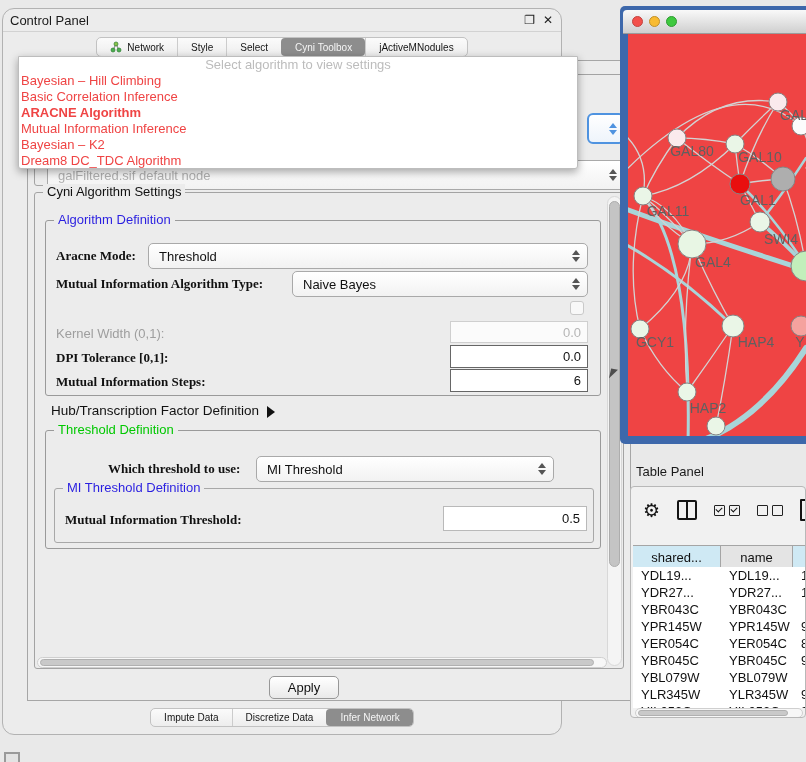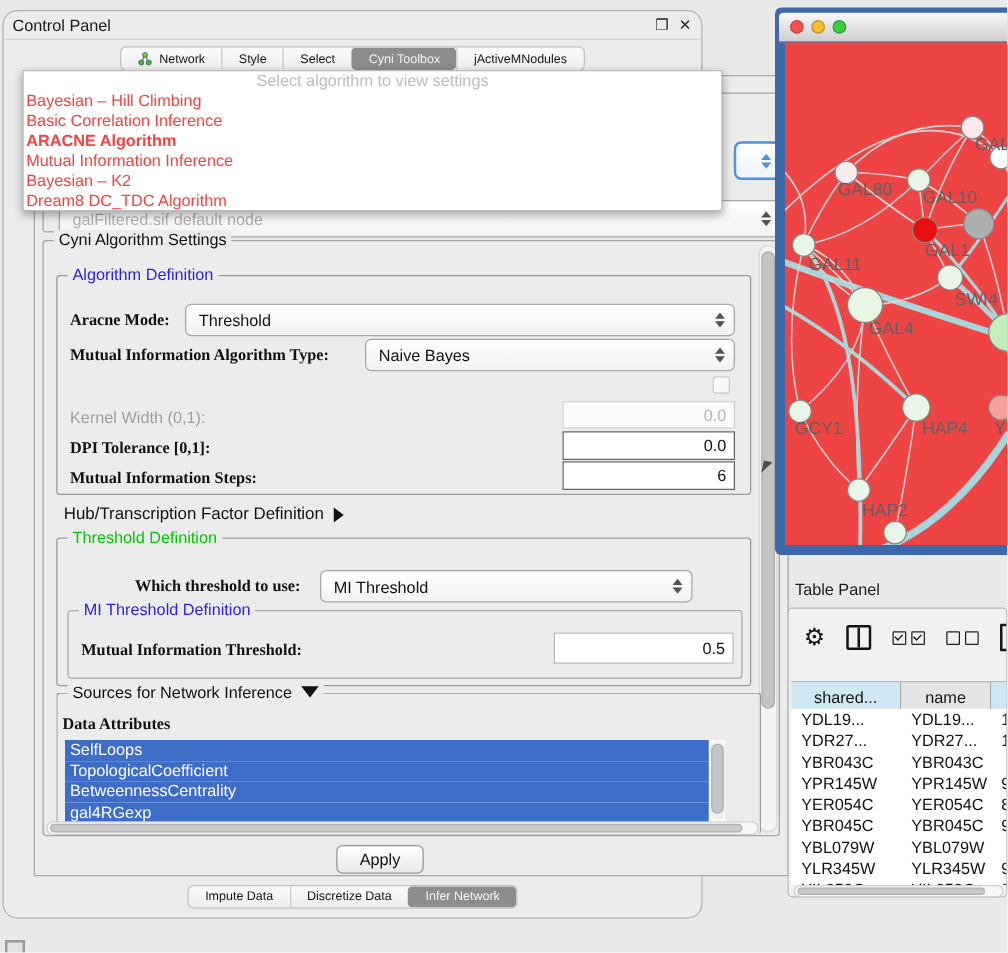--- a/index.html
+++ b/index.html
@@ -203,36 +203,20 @@
 
           <div class="fs" style="left:8px;top:57px;width:540px;height:55px;border-color:#a8a8a8;">
             <span class="fs-legend" style="color:#2a1fe0;">MI Threshold Definition</span>
             <span class="lbl b" style="left:10px;top:23px;text-align:center;">Mutual Information Threshold:</span>
             <div class="num-input soft" style="left:388px;top:17px;width:144px;height:25px;">
               <span>0.5</span>
             </div>
           </div>
         </div>
 
-        <div class="fs" style="left:10px;top:361px;width:564px;height:113px;border-color:#9a9a9a;border-bottom:none;">
-          <span class="fs-legend" style="display:flex;align-items:center;gap:7px;">
-            <span>Sources for Network Inference</span>
-            <span style="width:0;height:0;border-left:7px solid transparent;border-right:7px solid transparent;border-top:9px solid #111;"></span>
-          </span>
-          <span class="lbl b" style="left:4px;top:16px;">Data Attributes</span>
-          <div class="attr-list" style="left:6px;top:37px;width:528px;height:66px;">
-            <div class="attr-item" style="background: rgb(61, 109, 199);">SelfLoops</div>
-              <div class="attr-item" style="background: rgb(61, 109, 199);">TopologicalCoefficient</div>
-              <div class="attr-item" style="background: rgb(61, 109, 199);">BetweennessCentrality</div>
-              <div class="attr-item" style="background: rgb(61, 109, 199);">gal4RGexp</div>
-              <div class="scrolltrack-v" style="right:0;top:1px;width:12px;height:63px;border:none;background:#f0f0f0;">
-              <div class="scrollthumb-v" style="top:2px;height:56px;"></div>
-            </div>
-          </div>
-        </div>
 
         <div class="scrolltrack-h" style="left:2px;top:464px;width:570px;height:11px;">
           <div class="scrollthumb-h" style="left:2px;width:554px;"></div>
         </div>
       </div>
     </div>
 
     <div class="apply-btn" style="left:266px;top:667px;">
       <span>Apply</span>
     </div>

